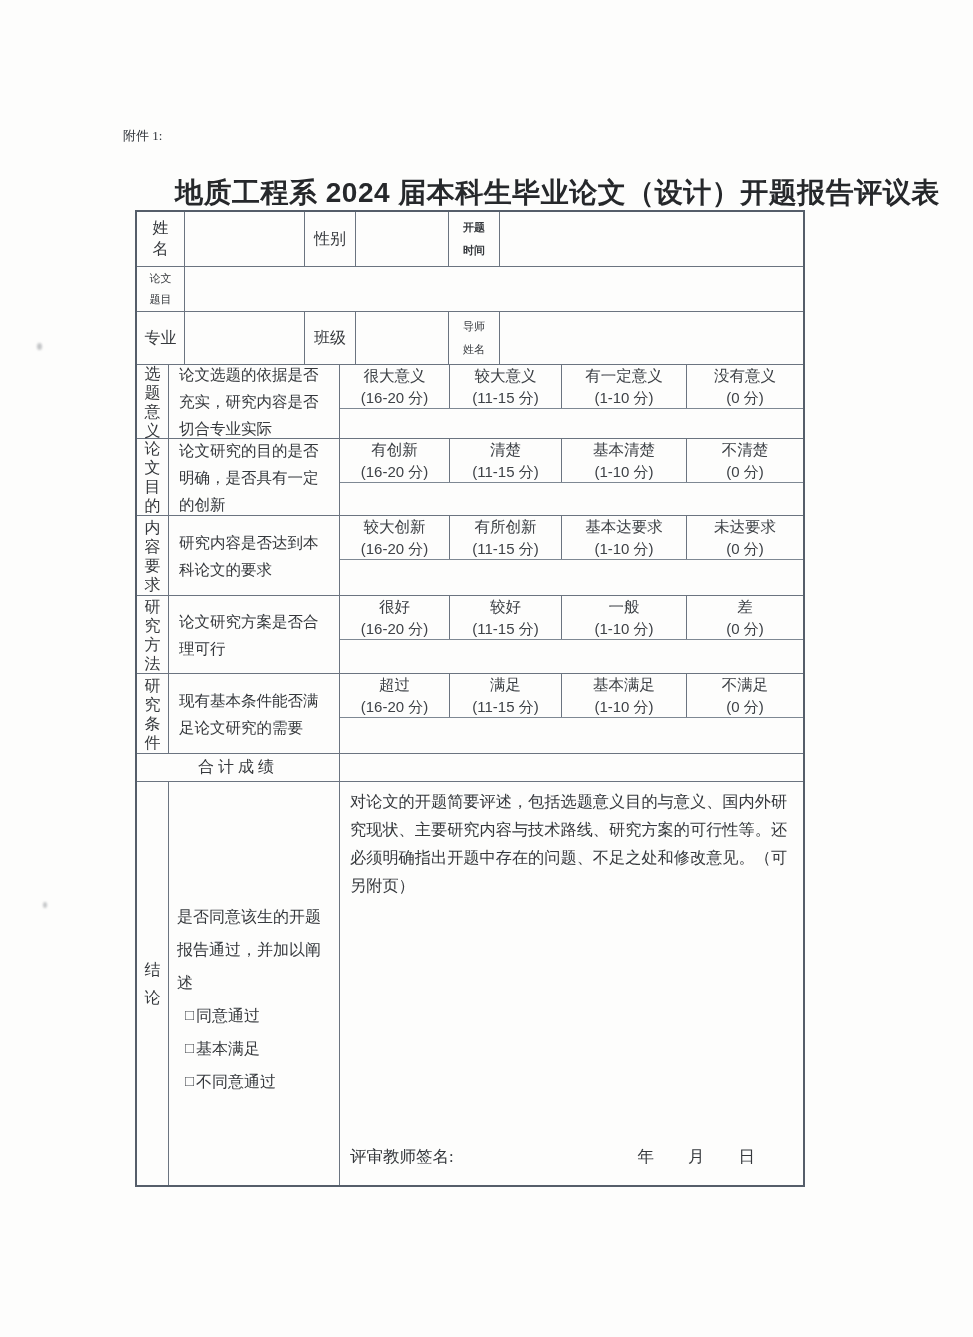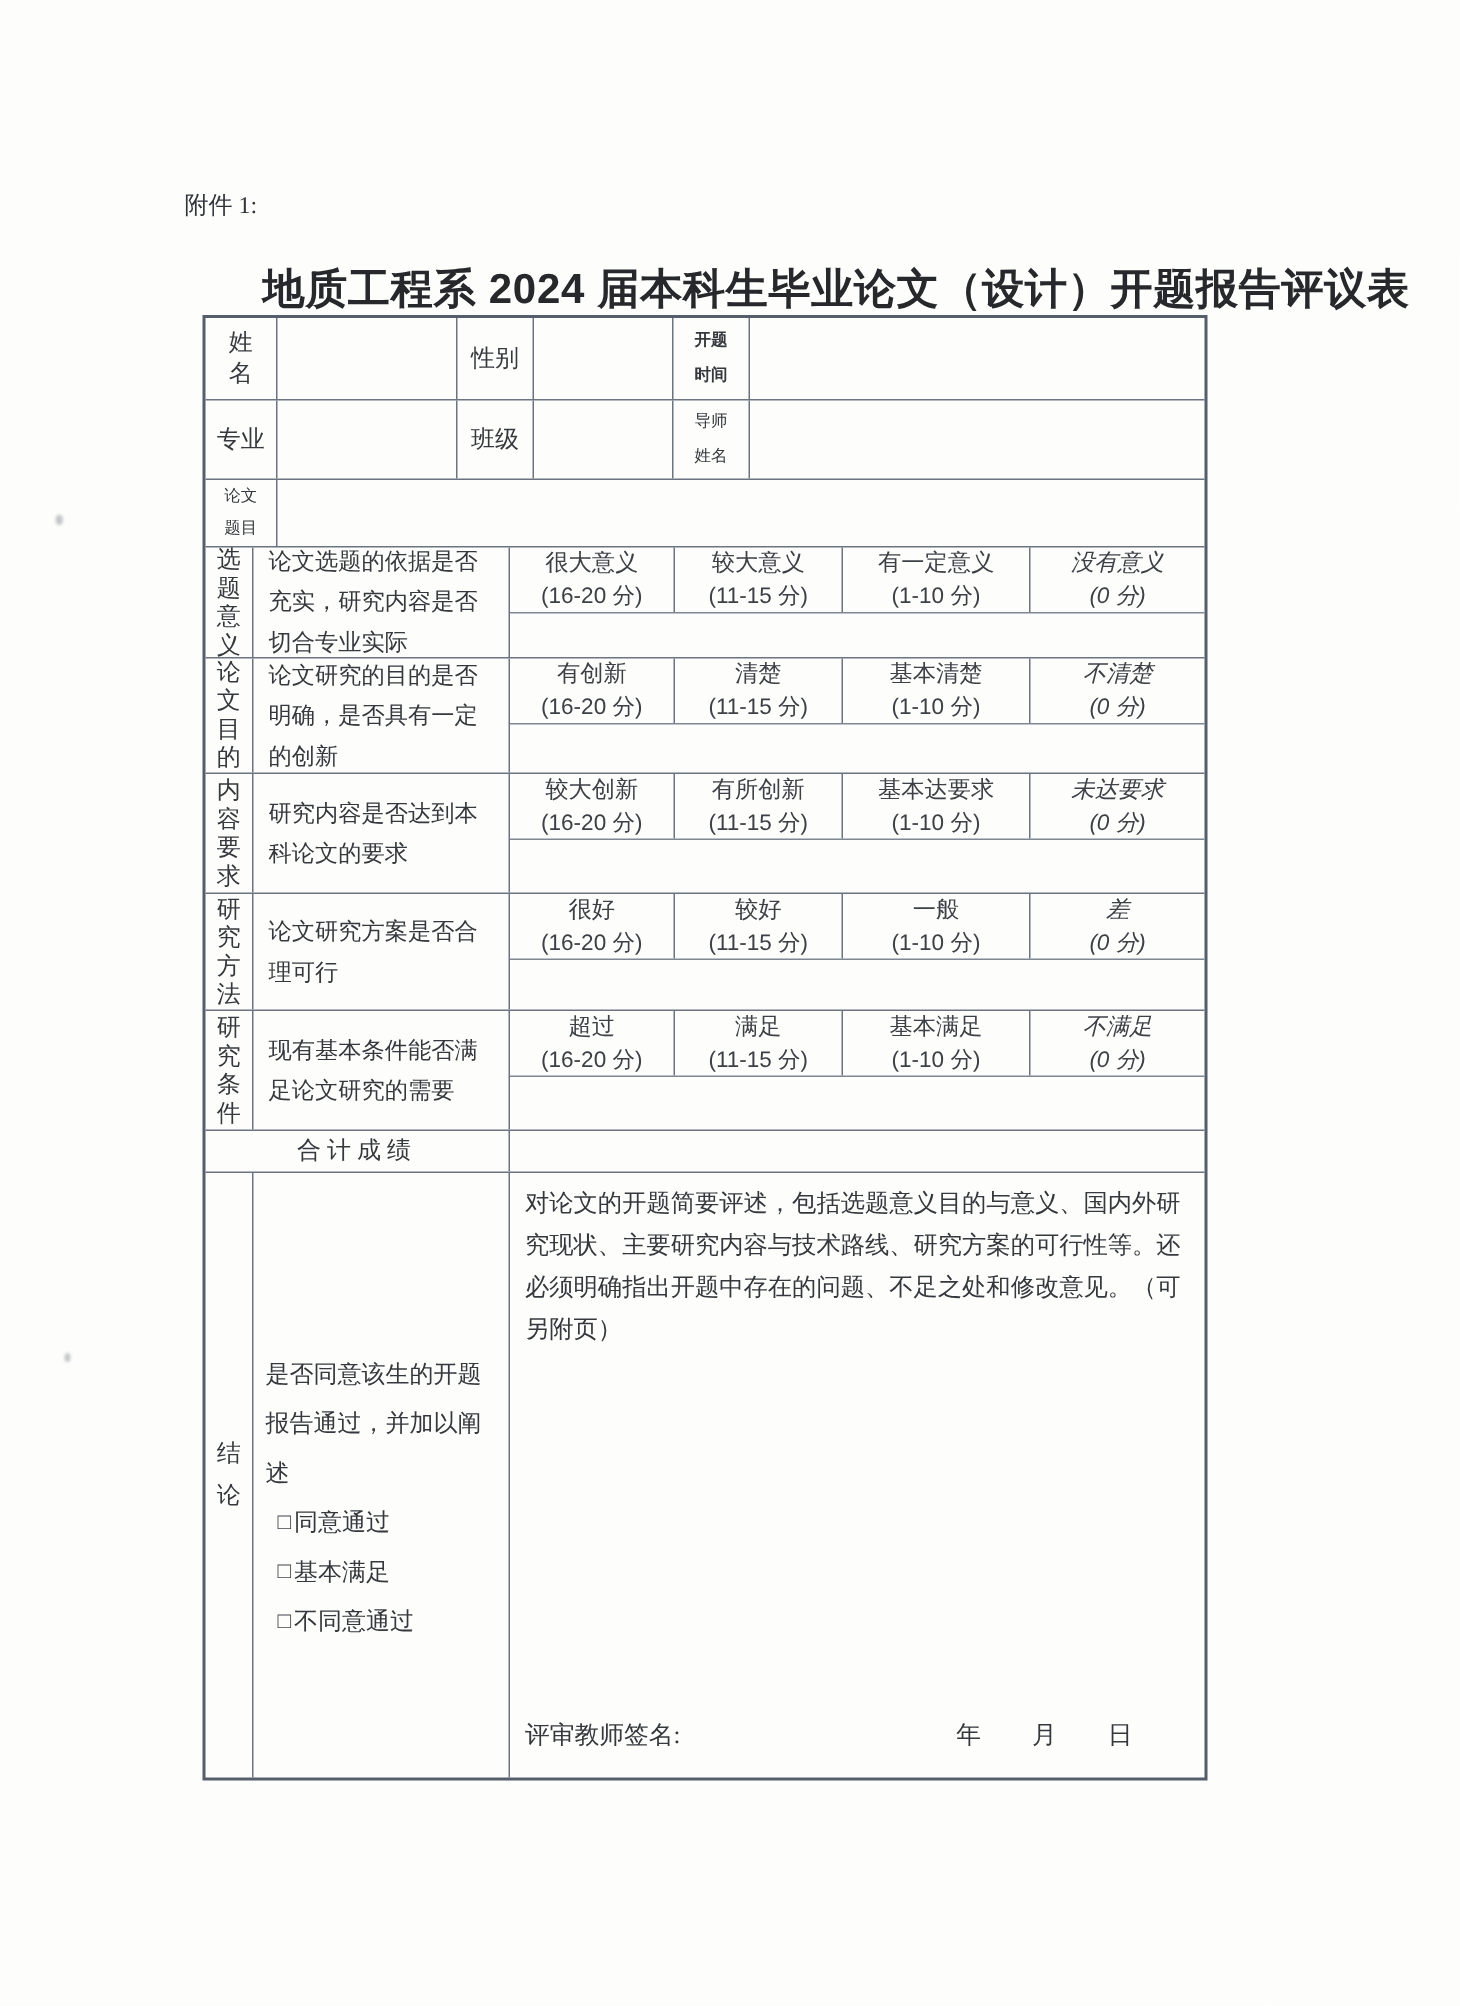--- a/index.html
+++ b/index.html
@@ -8,21 +8,21 @@
     --line-dark:#555e6a;
     --ink:#35383c;
     --ink-dark:#26282b;
   }
   *{margin:0;padding:0;box-sizing:border-box;}
   html,body{background:#ffffff;}
   body{width:973px;height:1337px;position:relative;overflow:hidden;
        font-family:"Liberation Serif","DejaVu Serif",serif;color:var(--ink);}
   .sheet{position:absolute;inset:0;background:#fdfdfc;}
 
-  .attachment{position:absolute;left:123px;top:127px;font-size:16px;color:#30343a;}
+  .attachment{position:absolute;left:123px;top:127px;font-size:13px;color:#30343a;}
   .title{position:absolute;left:175px;top:174px;font-size:28px;font-weight:bold;
          color:var(--ink-dark);letter-spacing:0.5px;
          font-family:"Liberation Sans","DejaVu Sans",sans-serif;}
 
   .doc-table{position:absolute;left:135px;top:210px;width:670px;
              border:2px solid var(--line-dark);background:#fdfdfc;}
   .tr{display:flex;border-bottom:1px solid var(--line);}
   .tr:last-child{border-bottom:none;}
   .td{border-right:1px solid var(--line);}
   .tr>.td:last-child, .tr>.rcol:last-child{border-right:none;}
@@ -39,21 +39,21 @@
   .vcell{width:32px;display:flex;align-items:center;justify-content:center;}
   .vtext{display:inline-block;width:1.15em;word-break:break-all;
          line-height:19px;font-size:16px;text-align:center;}
   .vtext.loose{line-height:28px;}
   .crit{width:171px;padding:3px 15px 3px 10px;font-size:15.5px;line-height:27px;
         display:flex;align-items:center;}
   .rcol{flex:1;display:flex;flex-direction:column;gap:39px;}
   .optrow{display:flex;border-bottom:1px solid var(--line-light);}
   .scorerow{display:flex;flex:1;}
   .oc{border-right:1px solid var(--line);}
-  .optrow>.oc:last-child,.scorerow>.oc:last-child{border-right:none;font-style:italic;}
+  .optrow>.oc:last-child,.scorerow>.oc:last-child{border-right:none;}
   .o1{width:110px;}.o2{width:112px;}.o3{width:125px;}.o4{flex:1;}
   .opt{display:flex;flex-direction:column;justify-content:center;text-align:center;
        font-family:"Liberation Sans","DejaVu Sans",sans-serif;color:#3d4146;}
   .opt .nm{font-size:15.5px;line-height:22px;}
   .opt .scr{font-size:15px;line-height:21px;}
 
   
   .total-lbl{width:203px;display:flex;align-items:center;justify-content:center;
              font-size:16px;letter-spacing:4px;}
 
@@ -82,33 +82,33 @@
     <div class="tr" style="height:55px">
       <div class="td lbl w-48">姓　名</div>
       <div class="td w-120"></div>
       <div class="td lbl w-51">性别</div>
       <div class="td w-93"></div>
       <div class="td lbl pre bold w-51">开题
 时间</div>
       <div class="td flex1"></div>
     </div>
 
+    <div class="tr" style="height:45px">
+      <div class="td lbl pre w-48" style="line-height:21px">论文
+题目</div>
+      <div class="td flex1"></div>
+    </div>
+
     <div class="tr" style="height:53px">
       <div class="td lbl w-48">专业</div>
       <div class="td w-120"></div>
       <div class="td lbl w-51">班级</div>
       <div class="td w-93"></div>
       <div class="td lbl pre w-51">导师
 姓名</div>
-      <div class="td flex1"></div>
-    </div>
-
-    <div class="tr" style="height:45px">
-      <div class="td lbl pre w-48" style="line-height:21px">论文
-题目</div>
       <div class="td flex1"></div>
     </div>
 
     <div class="tr" style="height:74px">
       <div class="td vcell">
           <span class="vtext">选题意义</span>
         </div>
       <div class="td crit">论文选题的依据是否充实，研究内容是否切合专业实际</div>
       <div class="rcol">
         <div class="optrow" style="height:47px">

